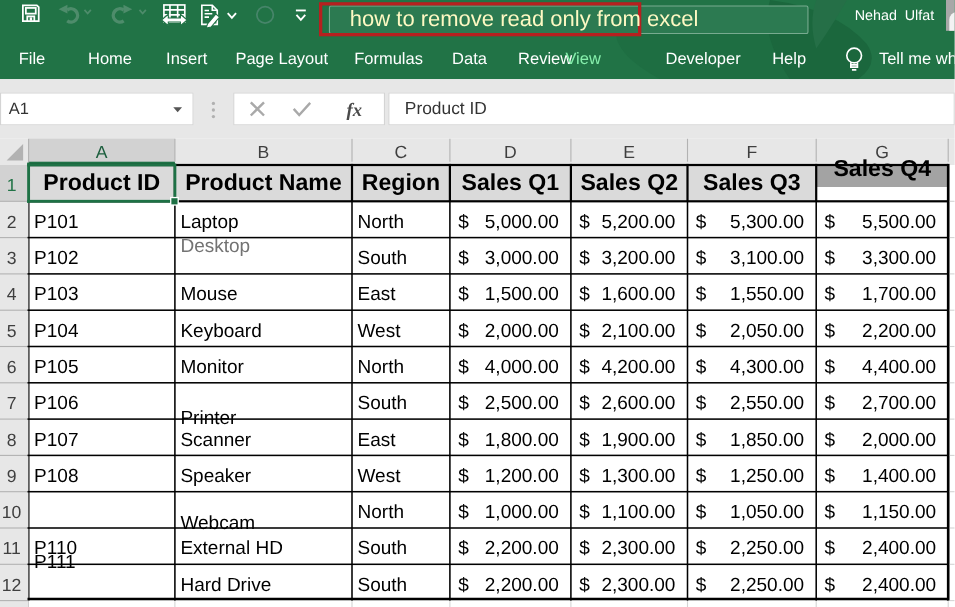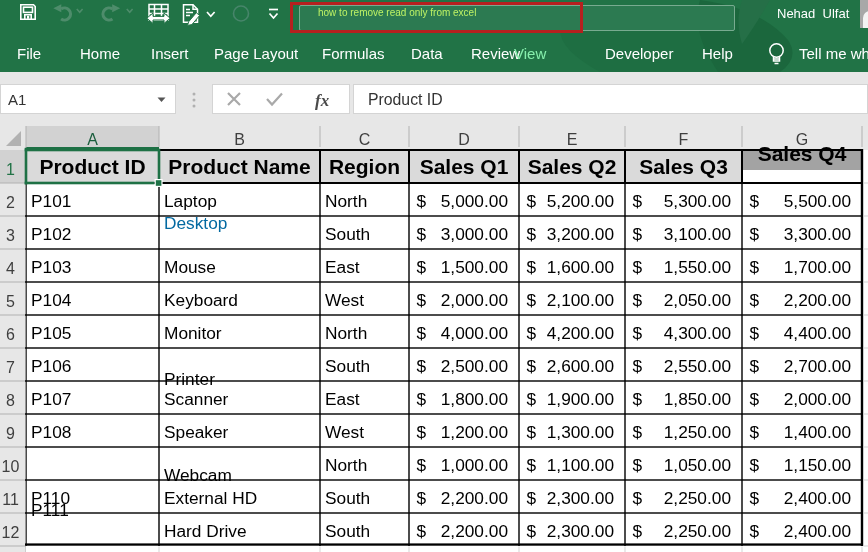--- a/index.html
+++ b/index.html
@@ -38,21 +38,21 @@
 <path d="M186 9.5 h4 M186 12.5 h7 M186 15.5 h4"></path>
 </g>
 <path d="M188.6 21.8 L196.3 12.7 L199.6 15.5 L191.9 24.6 L187.5 25.4 Z" fill="#fff" stroke="#217346" stroke-width="1"></path>
 <path d="M207 12 l3.8 4.2 l3.8 -4.2" stroke="#fff" stroke-width="1.7" fill="none"></path>
 <circle cx="241" cy="13.5" r="7.5" stroke="#47856a" stroke-width="1.6" fill="none"></circle>
 <path d="M269 9.5 h9" stroke="#fff" stroke-width="1.7"></path>
 <path d="M269.5 13.5 l4 4.5 l4 -4.5" stroke="#fff" stroke-width="1.7" fill="none"></path>
 </svg>
 <div class="abs" style="left:299px;top:5px;width:436px;height:26px;background:#2c7a51;border:1px solid #78ab90;border-radius:2px"></div>
 <div class="abs" style="left:290px;top:2px;width:293px;height:31px;border:3px solid #b6201f"></div>
-<div class="abs" style="left:318px;top:7px;font-size:10px;color:#bef264;white-space:nowrap">how to remove read only from excel</div>
+<div class="abs" style="left:318px;top:7px;font-size:20px;color:#fef9c3;white-space:nowrap">how to remove read only from excel</div>
 <div class="abs" style="left:777px;top:6px;font-size:13px;color:#fff;white-space:nowrap">Nehad&nbsp; Ulfat</div>
 <div class="abs" style="left:860px;top:0;width:8px;height:28px;background:#a8a8a8;overflow:hidden">
 <div class="abs" style="left:3px;top:11px;width:14px;height:20px;background:#f3f3f3;border-radius:7px 7px 0 0"></div>
       </div>
 <div class="abs" style="left:17px;top:45px;font-size:15px;color:#fff;white-space:nowrap">File</div>
 <div class="abs" style="left:80px;top:45px;font-size:15px;color:#fff;white-space:nowrap">Home</div>
 <div class="abs" style="left:151px;top:45px;font-size:15px;color:#fff;white-space:nowrap">Insert</div>
 <div class="abs" style="left:214px;top:45px;font-size:15px;color:#fff;white-space:nowrap">Page Layout</div>
 <div class="abs" style="left:322px;top:45px;font-size:15px;color:#fff;white-space:nowrap">Formulas</div>
 <div class="abs" style="left:411px;top:45px;font-size:15px;color:#fff;white-space:nowrap">Data</div>
@@ -184,21 +184,21 @@
     </div>
 <div class="abs" style="left:625px;top:183px;width:117px;height:33px;display:flex;align-items:flex-end;justify-content:space-between;padding:0 11px 4px 7.5px;font-size:17.3px;color:#000;white-space:nowrap">
       <span>$</span>
       <span>5,300.00</span>
     </div>
 <div class="abs" style="left:742px;top:183px;width:120px;height:33px;display:flex;align-items:flex-end;justify-content:space-between;padding:0 11px 4px 7.5px;font-size:17.3px;color:#000;white-space:nowrap">
       <span>$</span>
       <span>5,500.00</span>
     </div>
 <div class="abs" style="left:26px;top:216px;width:133px;height:33px;display:flex;align-items:flex-end;padding:0 0 4px 5px;font-size:17.3px;color:#000;white-space:nowrap">P102</div>
-<div class="abs" style="left:159px;top:216px;width:161px;height:22px;display:flex;align-items:flex-end;padding:0 0 4px 5px;font-size:17.3px;color:#0369a1;white-space:nowrap">Desktop</div>
+<div class="abs" style="left:159px;top:216px;width:161px;height:22px;display:flex;align-items:flex-end;padding:0 0 4px 5px;font-size:17.3px;color:#737373;white-space:nowrap">Desktop</div>
 <div class="abs" style="left:320px;top:216px;width:89px;height:33px;display:flex;align-items:flex-end;padding:0 0 4px 5px;font-size:17.3px;color:#000;white-space:nowrap">South</div>
 <div class="abs" style="left:409px;top:216px;width:110px;height:33px;display:flex;align-items:flex-end;justify-content:space-between;padding:0 11px 4px 7.5px;font-size:17.3px;color:#000;white-space:nowrap">
       <span>$</span>
       <span>3,000.00</span>
     </div>
 <div class="abs" style="left:519px;top:216px;width:106px;height:33px;display:flex;align-items:flex-end;justify-content:space-between;padding:0 11px 4px 7.5px;font-size:17.3px;color:#000;white-space:nowrap">
       <span>$</span>
       <span>3,200.00</span>
     </div>
 <div class="abs" style="left:625px;top:216px;width:117px;height:33px;display:flex;align-items:flex-end;justify-content:space-between;padding:0 11px 4px 7.5px;font-size:17.3px;color:#000;white-space:nowrap">

